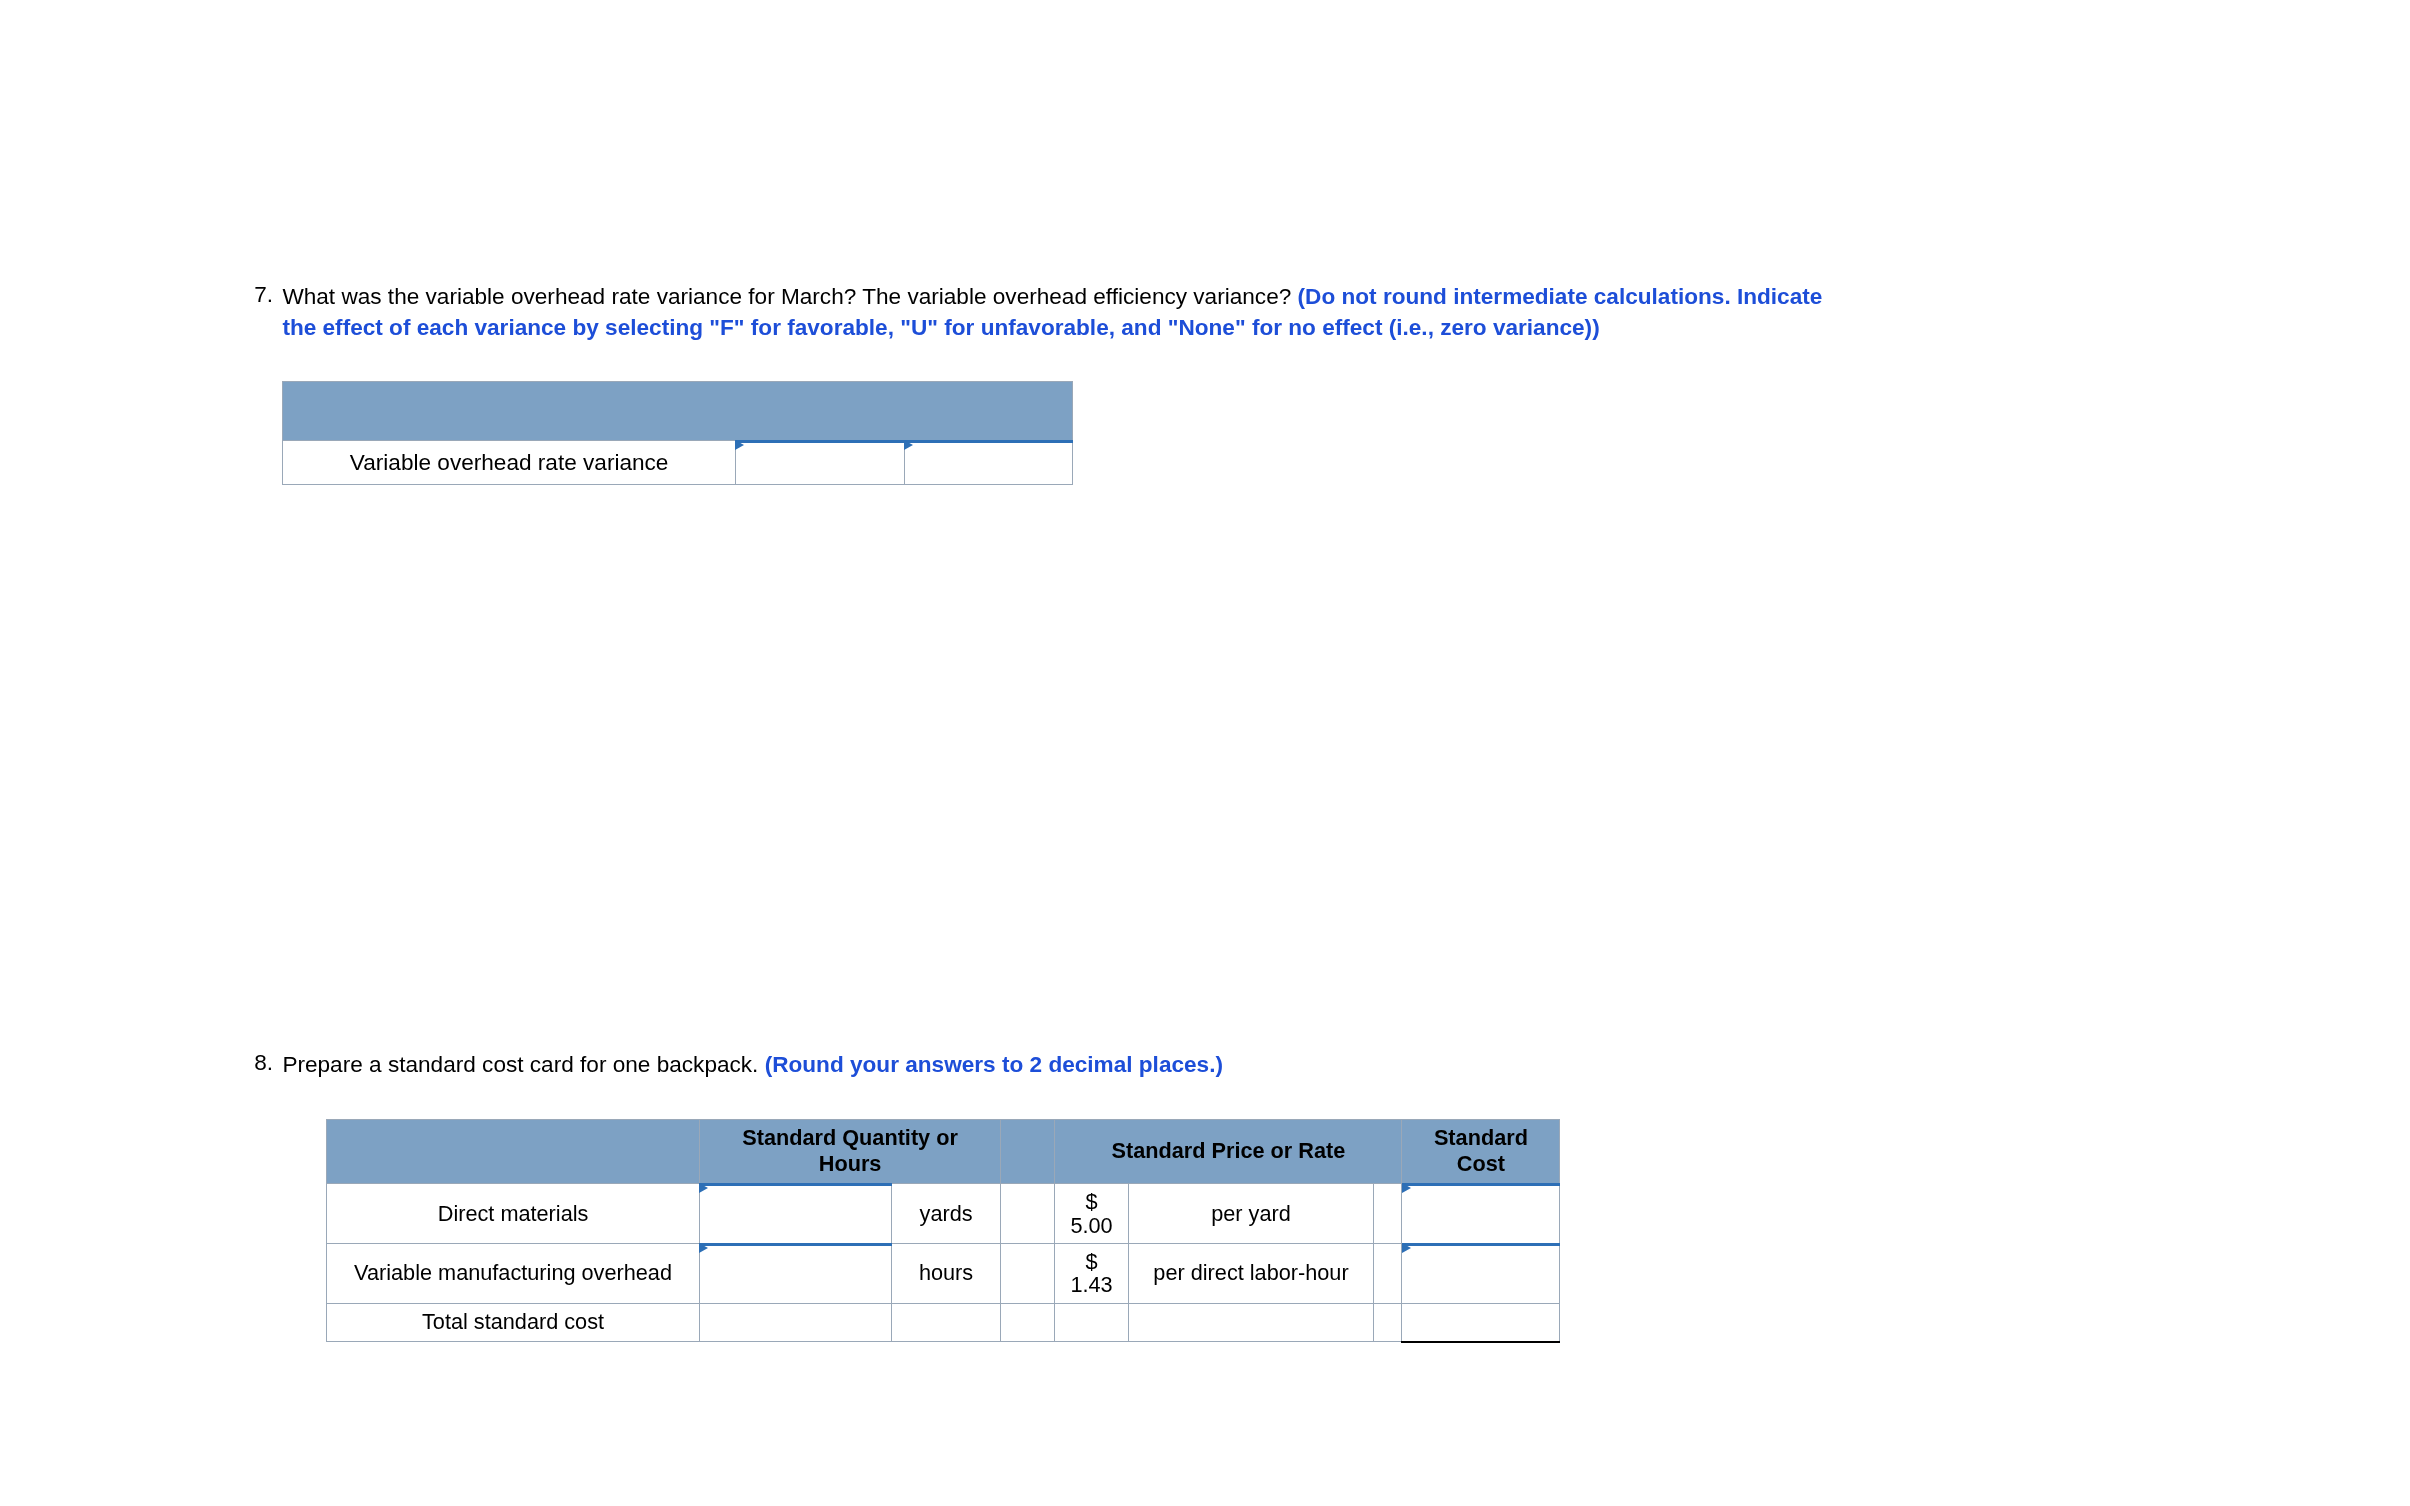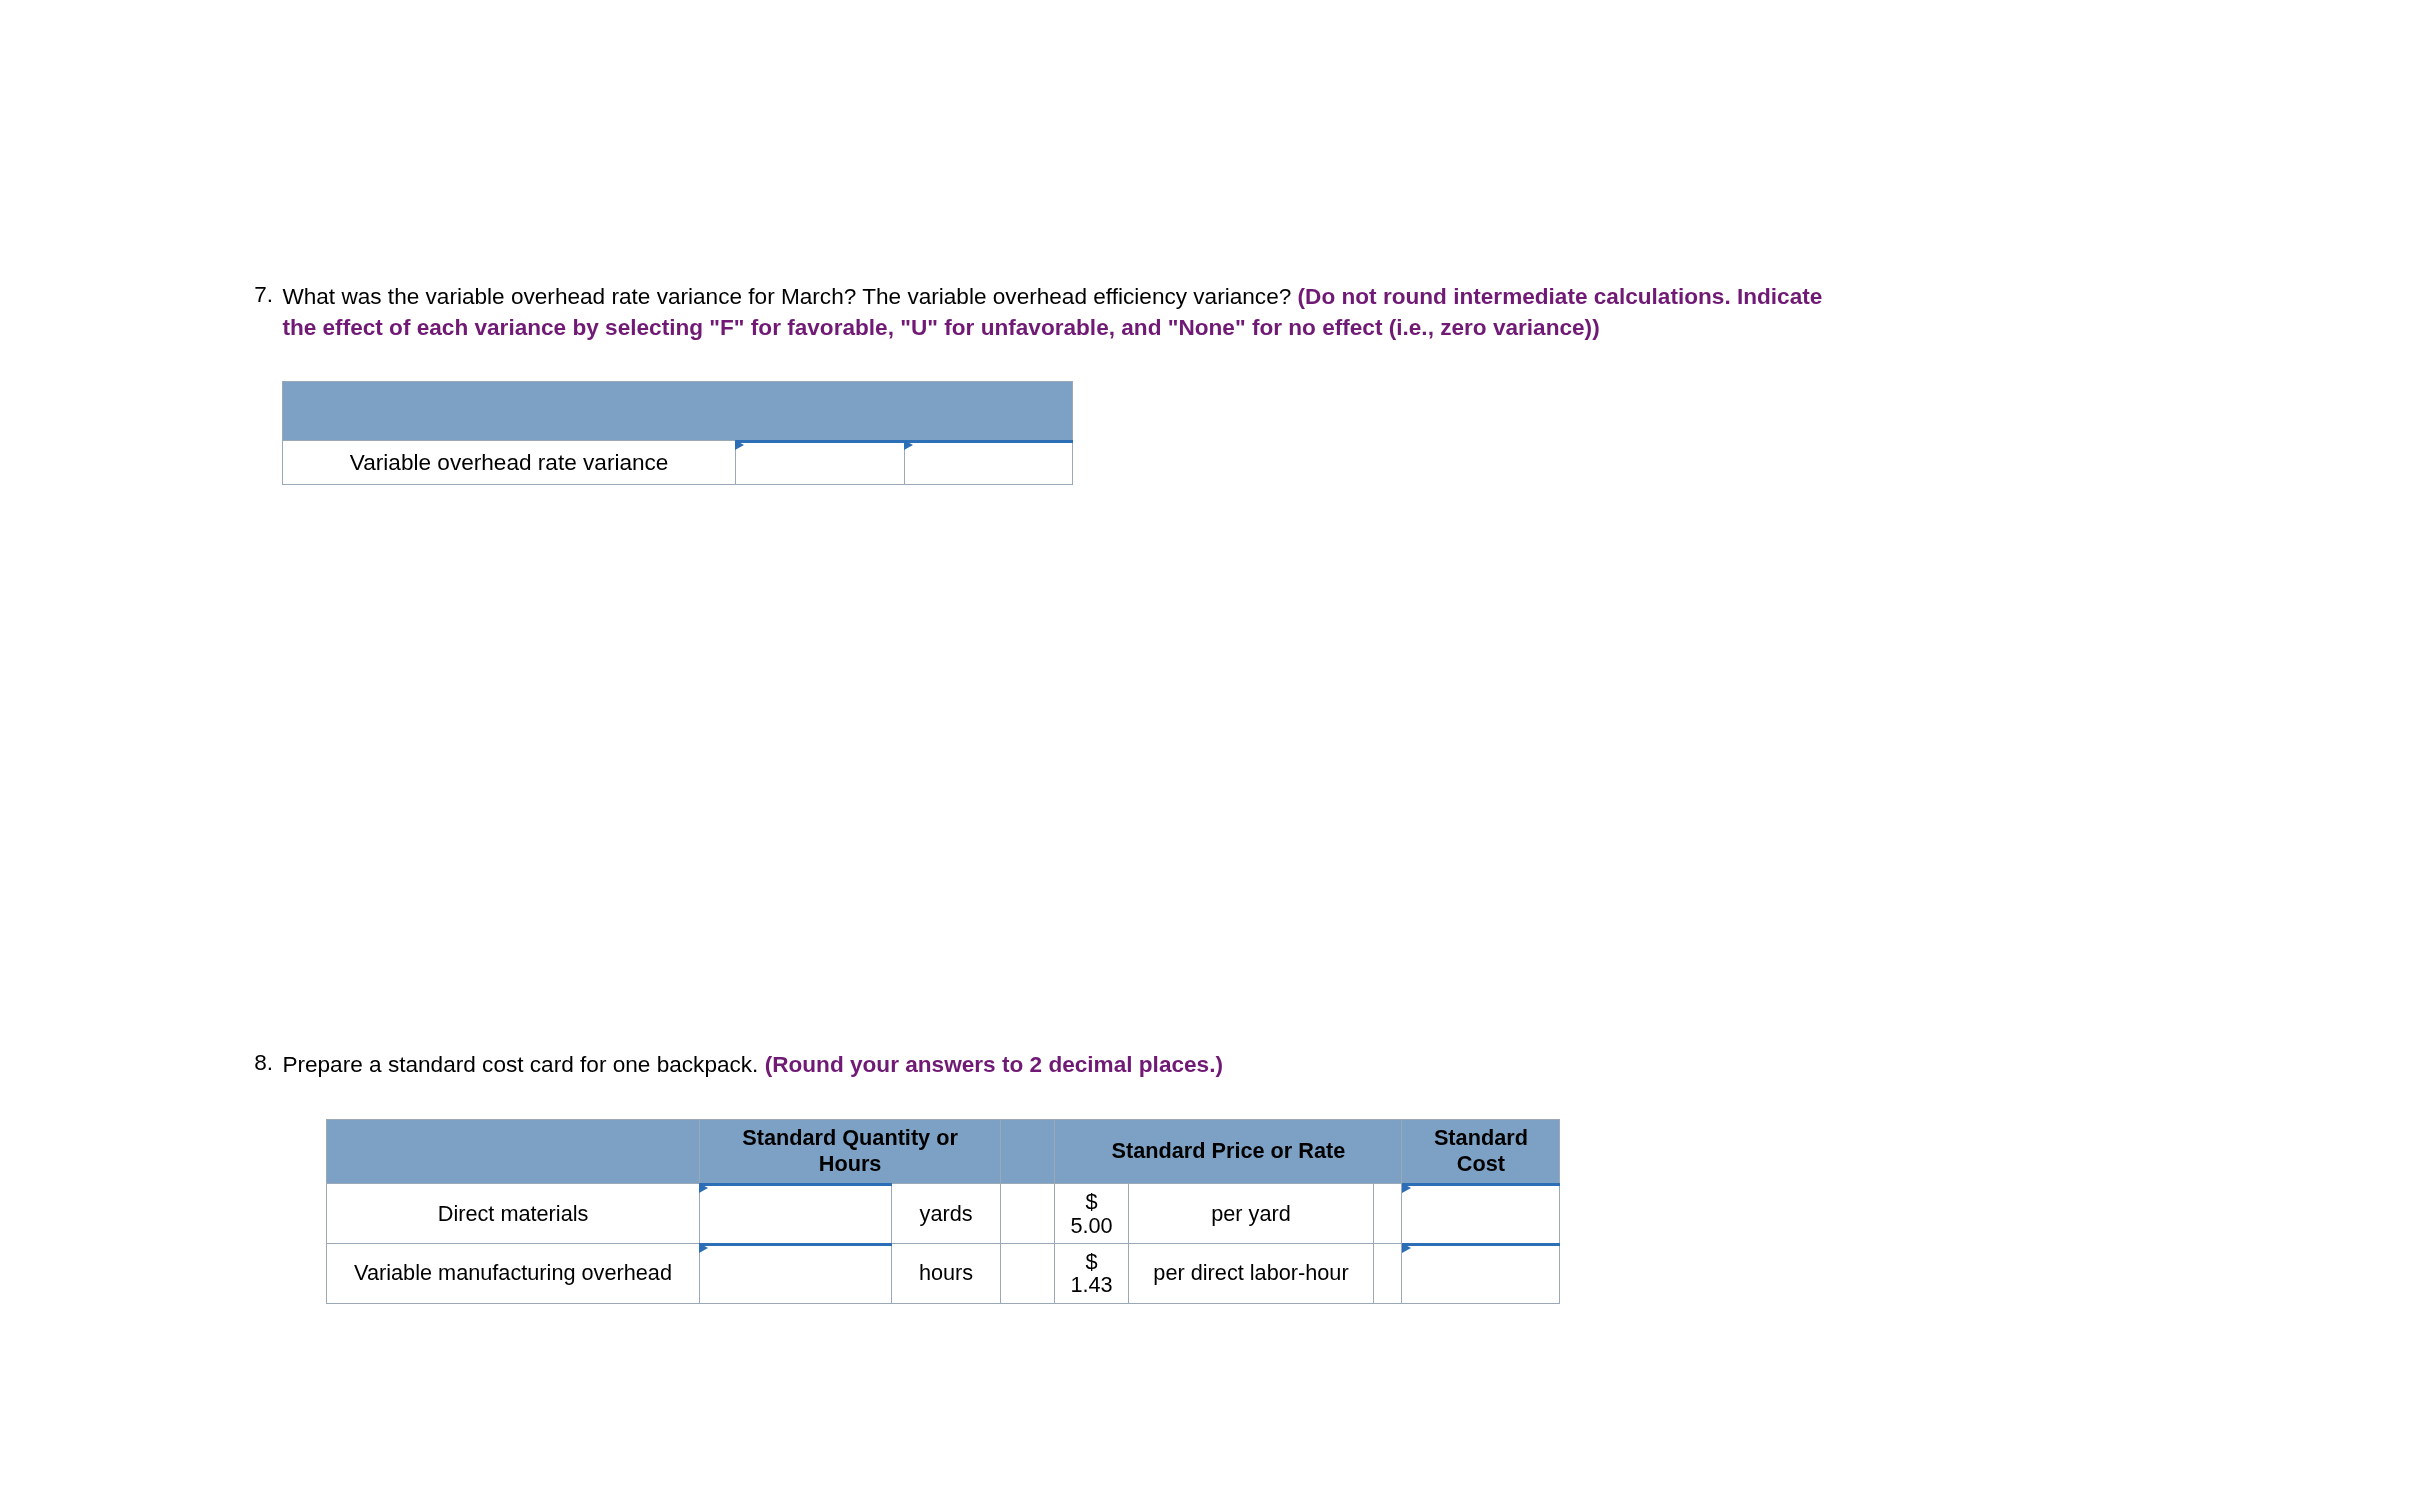--- a/index.html
+++ b/index.html
@@ -23,21 +23,21 @@
     margin-bottom: 38px;
   }
   .q-num {
     width: 47px;
     flex: 0 0 47px;
     text-align: right;
     padding-right: 9.4px;
   }
   .q-body { flex: 1; }
   .q-text { line-height: 1.35; }
-  .red-note { color: #701a75; font-weight: bold; }
+  .red-note { color: #1d4ed8; font-weight: bold; }
   .tbl {
     border-collapse: collapse;
     margin-top: 38px;
   }
   .tbl td, .tbl th {
     border: 0.9px solid #9aa8b8;
     padding: 5.6px 9.4px;
     text-align: center;
     vertical-align: middle;
   }
@@ -149,19 +149,29 @@
           <td class="narrow"></td>
           <td class="currency-cell">
             <span class="sym">$</span>
             <span class="amt">1.43</span>
           </td>
           <td>per direct labor-hour</td>
           <td style="border-left:none;border-right:none;"></td>
           <td class="input-cell"></td>
         </tr>
 
+        <tr>
+          <td>Total standard cost</td>
+          <td></td>
+          <td></td>
+          <td class="narrow"></td>
+          <td></td>
+          <td></td>
+          <td style="border-left:none;border-right:none;"></td>
+          <td class="dbl-underline"></td>
+        </tr>
       </tbody>
         </table>
     </div>
   </div>
 
 </div>
 
 
 </body></html>

